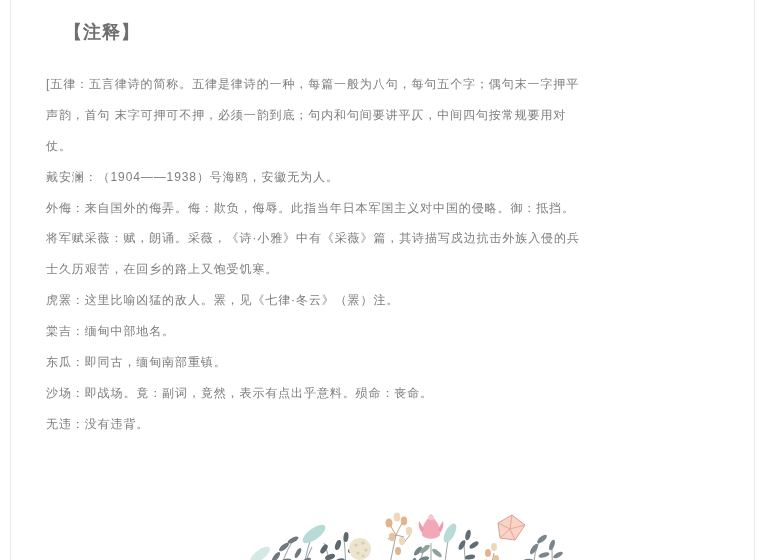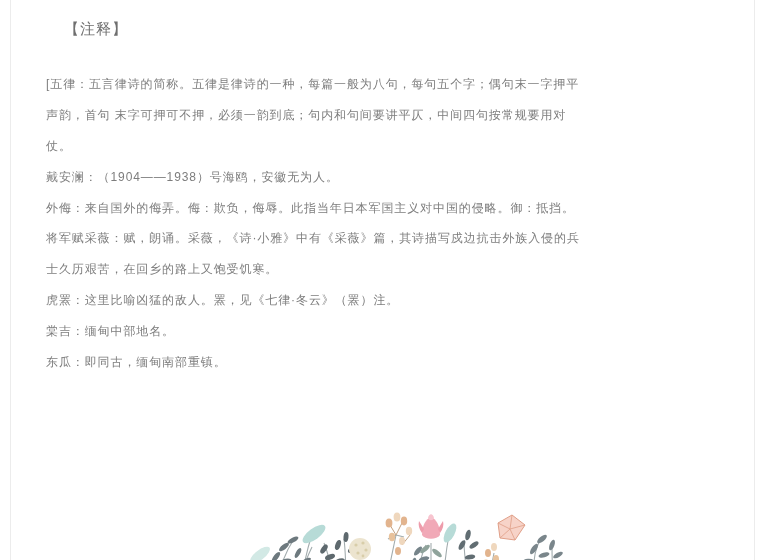--- a/index.html
+++ b/index.html
@@ -22,22 +22,22 @@
     height: 560px;
     background: #ffffff;
     border-left: 1px solid #ececec;
     border-right: 1px solid #ececec;
     box-sizing: border-box;
   }
   .section-heading {
     position: absolute;
     left: 53px;
     top: 20px;
-    font-size: 15px;
-    font-weight: normal;
+    font-size: 18px;
+    font-weight: bold;
     color: #6f6f6f;
     letter-spacing: 1px;
   }
   .notes-block {
     position: absolute;
     left: 35px;
     top: 69px;
     width: 716px;
   }
   .note-line {
@@ -68,20 +68,22 @@
       <div class="note-line">[五律：五言律诗的简称。五律是律诗的一种，每篇一般为八句，每句五个字；偶句末一字押平</div>
       <div class="note-line">声韵，首句 末字可押可不押，必须一韵到底；句内和句间要讲平仄，中间四句按常规要用对</div>
       <div class="note-line">仗。</div>
       <div class="note-line">戴安澜：（1904——1938）号海鸥，安徽无为人。</div>
       <div class="note-line">外侮：来自国外的侮弄。侮：欺负，侮辱。此指当年日本军国主义对中国的侵略。御：抵挡。</div>
       <div class="note-line">将军赋采薇：赋，朗诵。采薇，《诗·小雅》中有《采薇》篇，其诗描写戍边抗击外族入侵的兵</div>
       <div class="note-line">士久历艰苦，在回乡的路上又饱受饥寒。</div>
       <div class="note-line">虎罴：这里比喻凶猛的敌人。罴，见《七律·冬云》（罴）注。</div>
       <div class="note-line">棠吉：缅甸中部地名。</div>
       <div class="note-line">东瓜：即同古，缅甸南部重镇。</div>
+      <div class="note-line">沙场：即战场。竟：副词，竟然，表示有点出乎意料。殒命：丧命。</div>
+      <div class="note-line">无违：没有违背。</div>
     </div>
 
   <svg class="floral-decoration" viewBox="0 0 330 110" xmlns="http://www.w3.org/2000/svg">
 
     <g stroke="#98a3a5" stroke-width="1.1" fill="none" opacity="0.9">
       <path d="M30,96 C34,80 40,64 48,52"></path>
       <path d="M52,98 C56,84 60,72 66,60"></path>
       <path d="M66,47 C62,60 58,74 56,92"></path>
       <path d="M88,100 C86,82 82,66 78,56"></path>
       <path d="M100,102 C100,84 100,68 98,52"></path>

